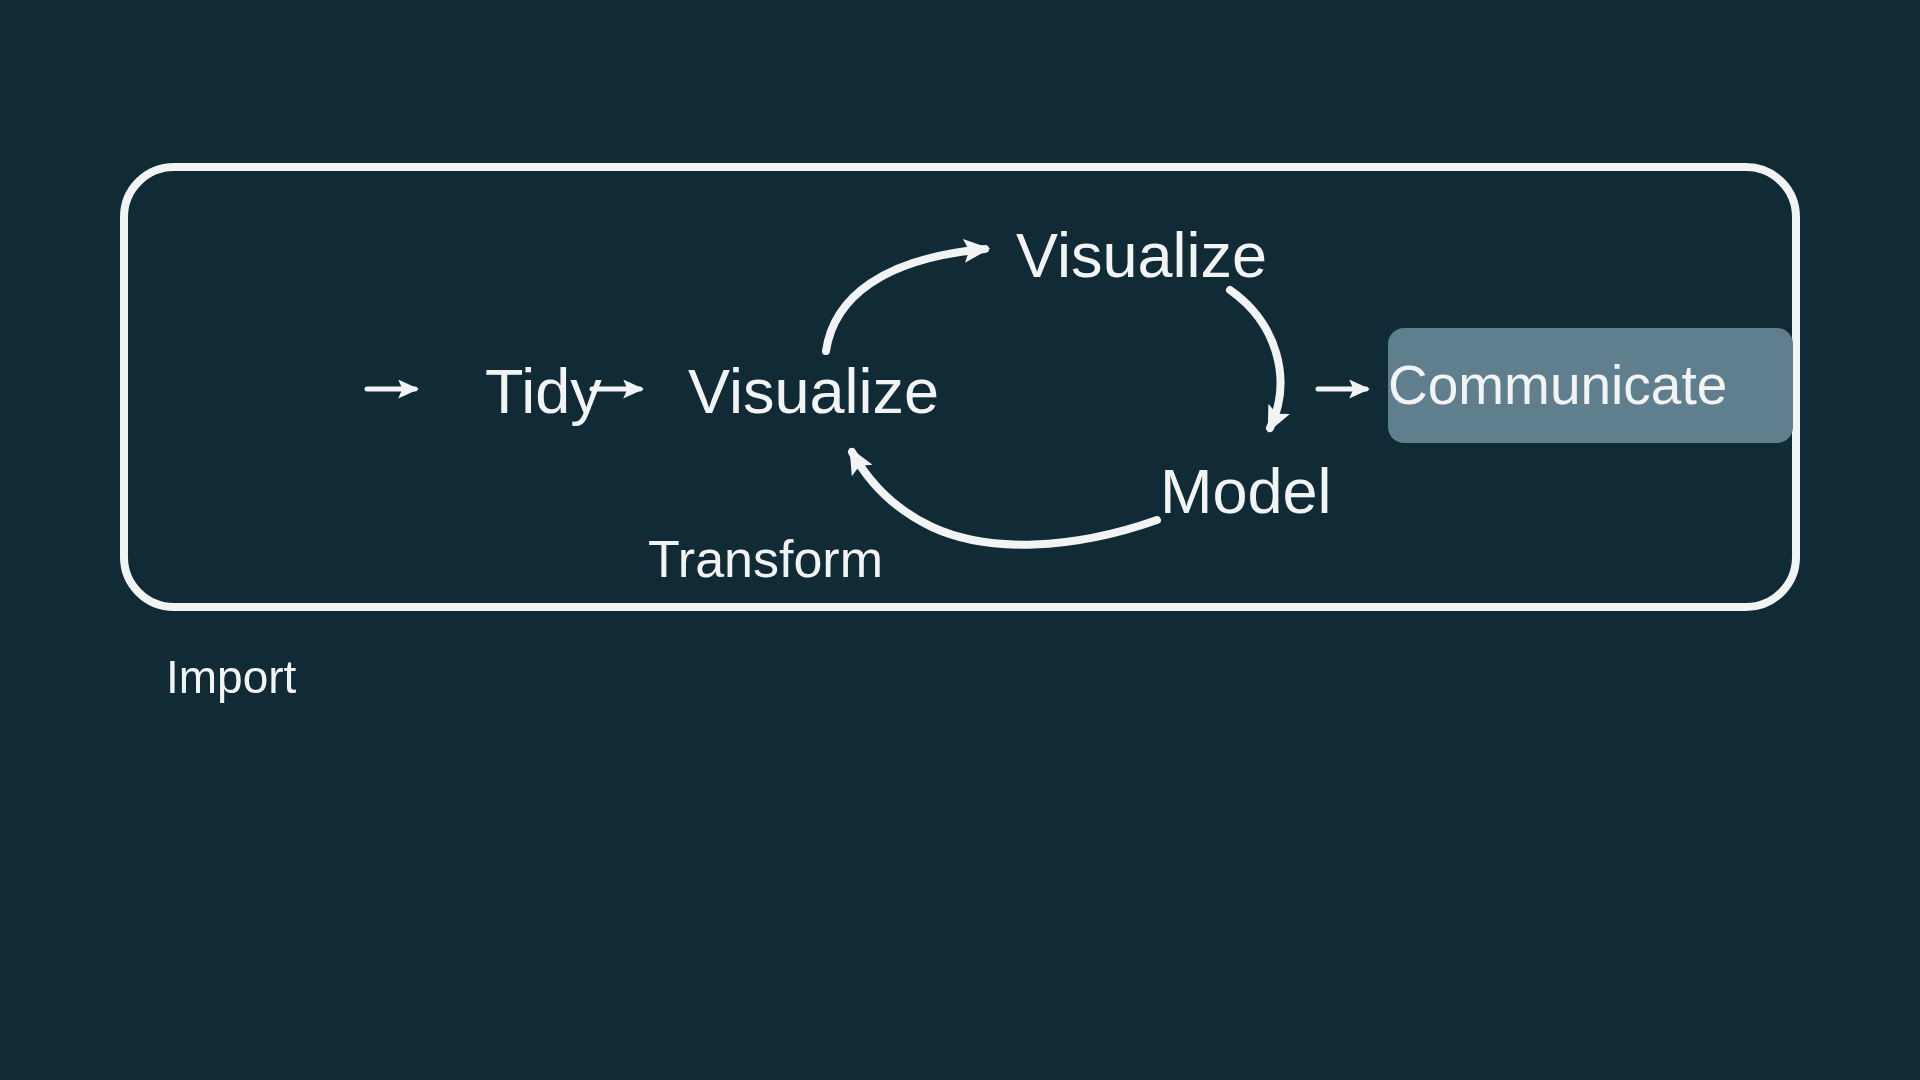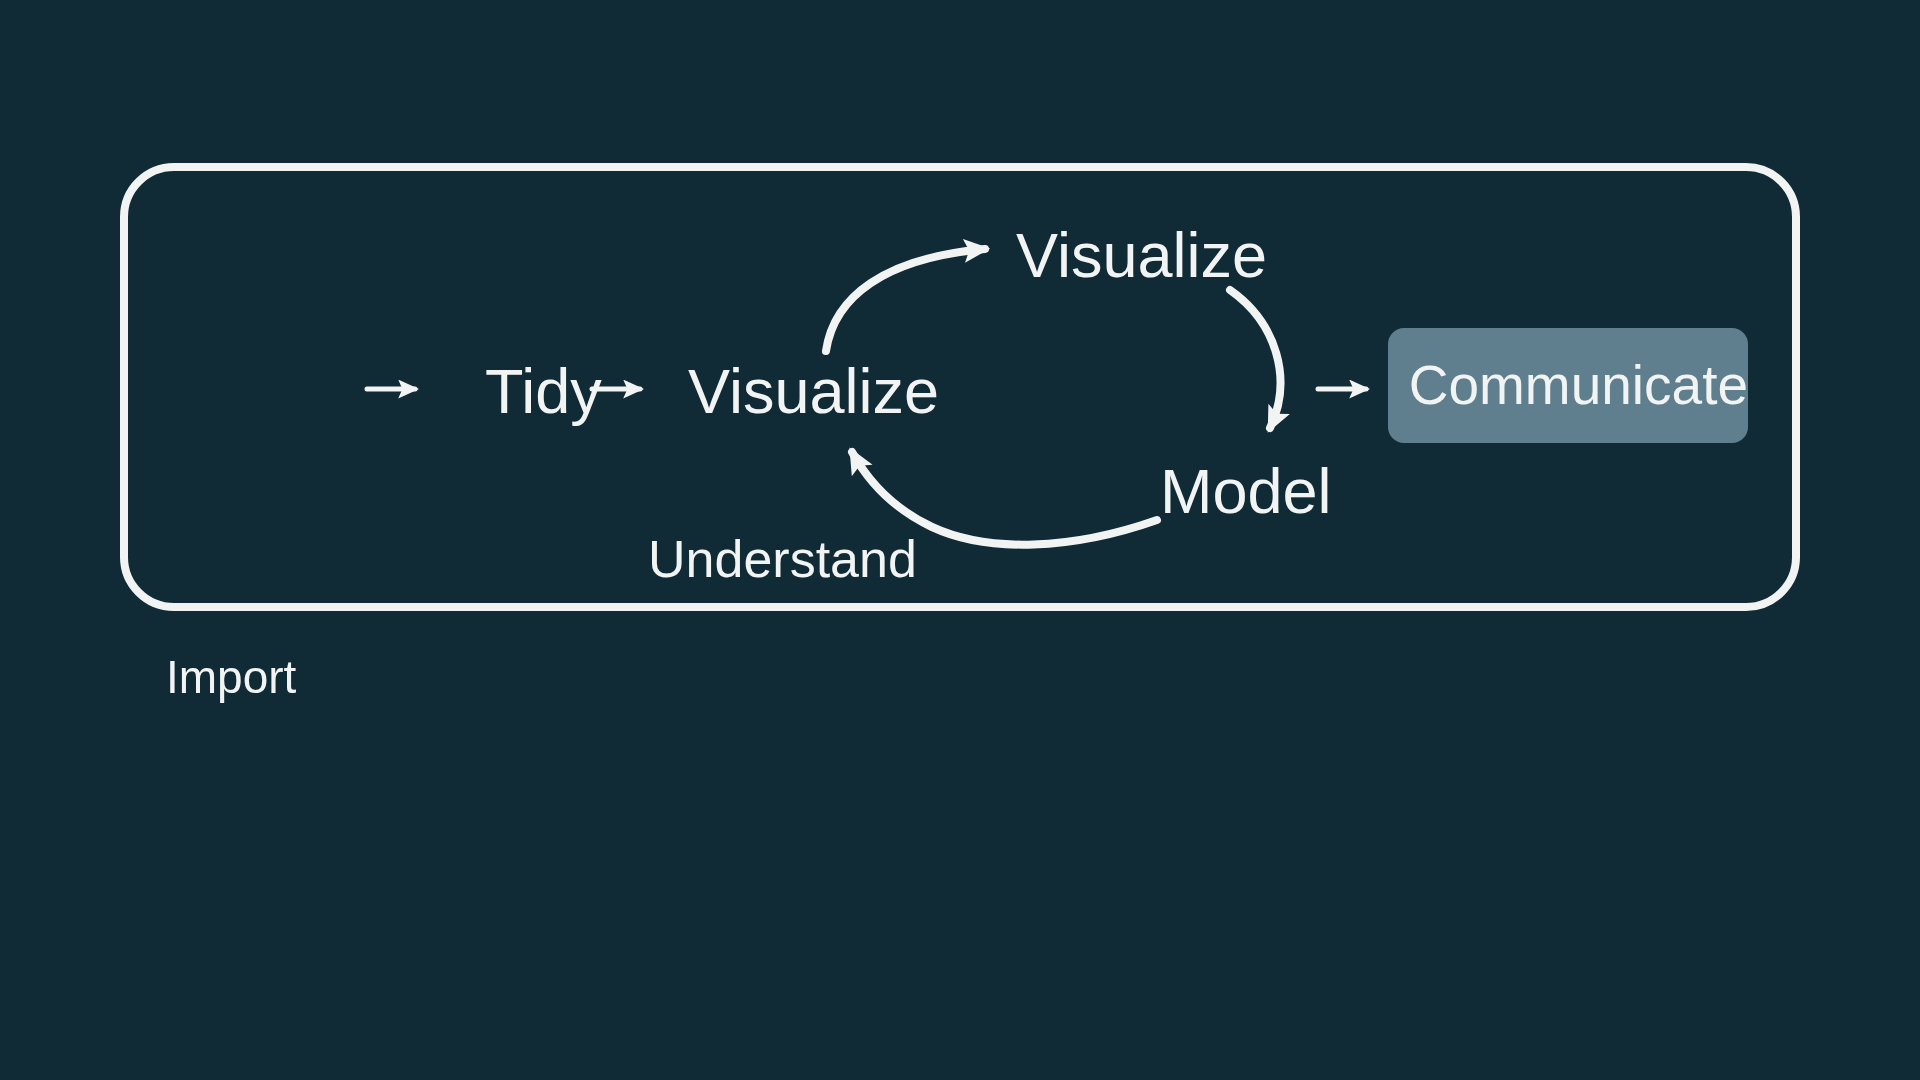--- a/index.html
+++ b/index.html
@@ -22,24 +22,24 @@
   .node{
     position:absolute;transform:translateY(-50%);
     font-size:63px;line-height:1;white-space:nowrap;
   }
   .node-import{left:166px;top:391px;}
   .node-tidy{left:485px;top:391px;}
   .node-transform{left:688px;top:391px;}
   .node-visualize{left:1016px;top:255px;}
   .node-model{left:1160px;top:491px;}
   .communicate-chip{
-    position:absolute;left:1388px;top:328px;width:360px;height:115px;
+    position:absolute;left:1388px;top:328px;width:405px;height:115px;
     background:var(--communicate-bg,#5f7e8e);
     border-radius:16px;
-    display:flex;align-items:center;justify-content:flex-end;
+    display:flex;align-items:center;justify-content:flex-start;
     font-size:55px;line-height:1;white-space:nowrap;
   }
   .understand-label{
     position:absolute;left:648px;top:559px;transform:translateY(-50%);
     font-size:52px;line-height:1;white-space:nowrap;
   }
   .program-label{
     position:absolute;left:166px;top:677px;transform:translateY(-50%);
     font-size:46px;line-height:1;white-space:nowrap;
   }
@@ -74,17 +74,17 @@
   <div class="node node-transform">Visualize</div>
 
   <div class="node node-visualize">Visualize</div>
 
   <div class="node node-model">Model</div>
 
   <div class="communicate-chip">
     <span>Communicate</span>
   </div>
 
-  <div class="understand-label">Understand</div>
+  <div class="understand-label">Transform</div>
 
   <div class="program-label">Import</div>
 
 </div>
 
 </body></html>

